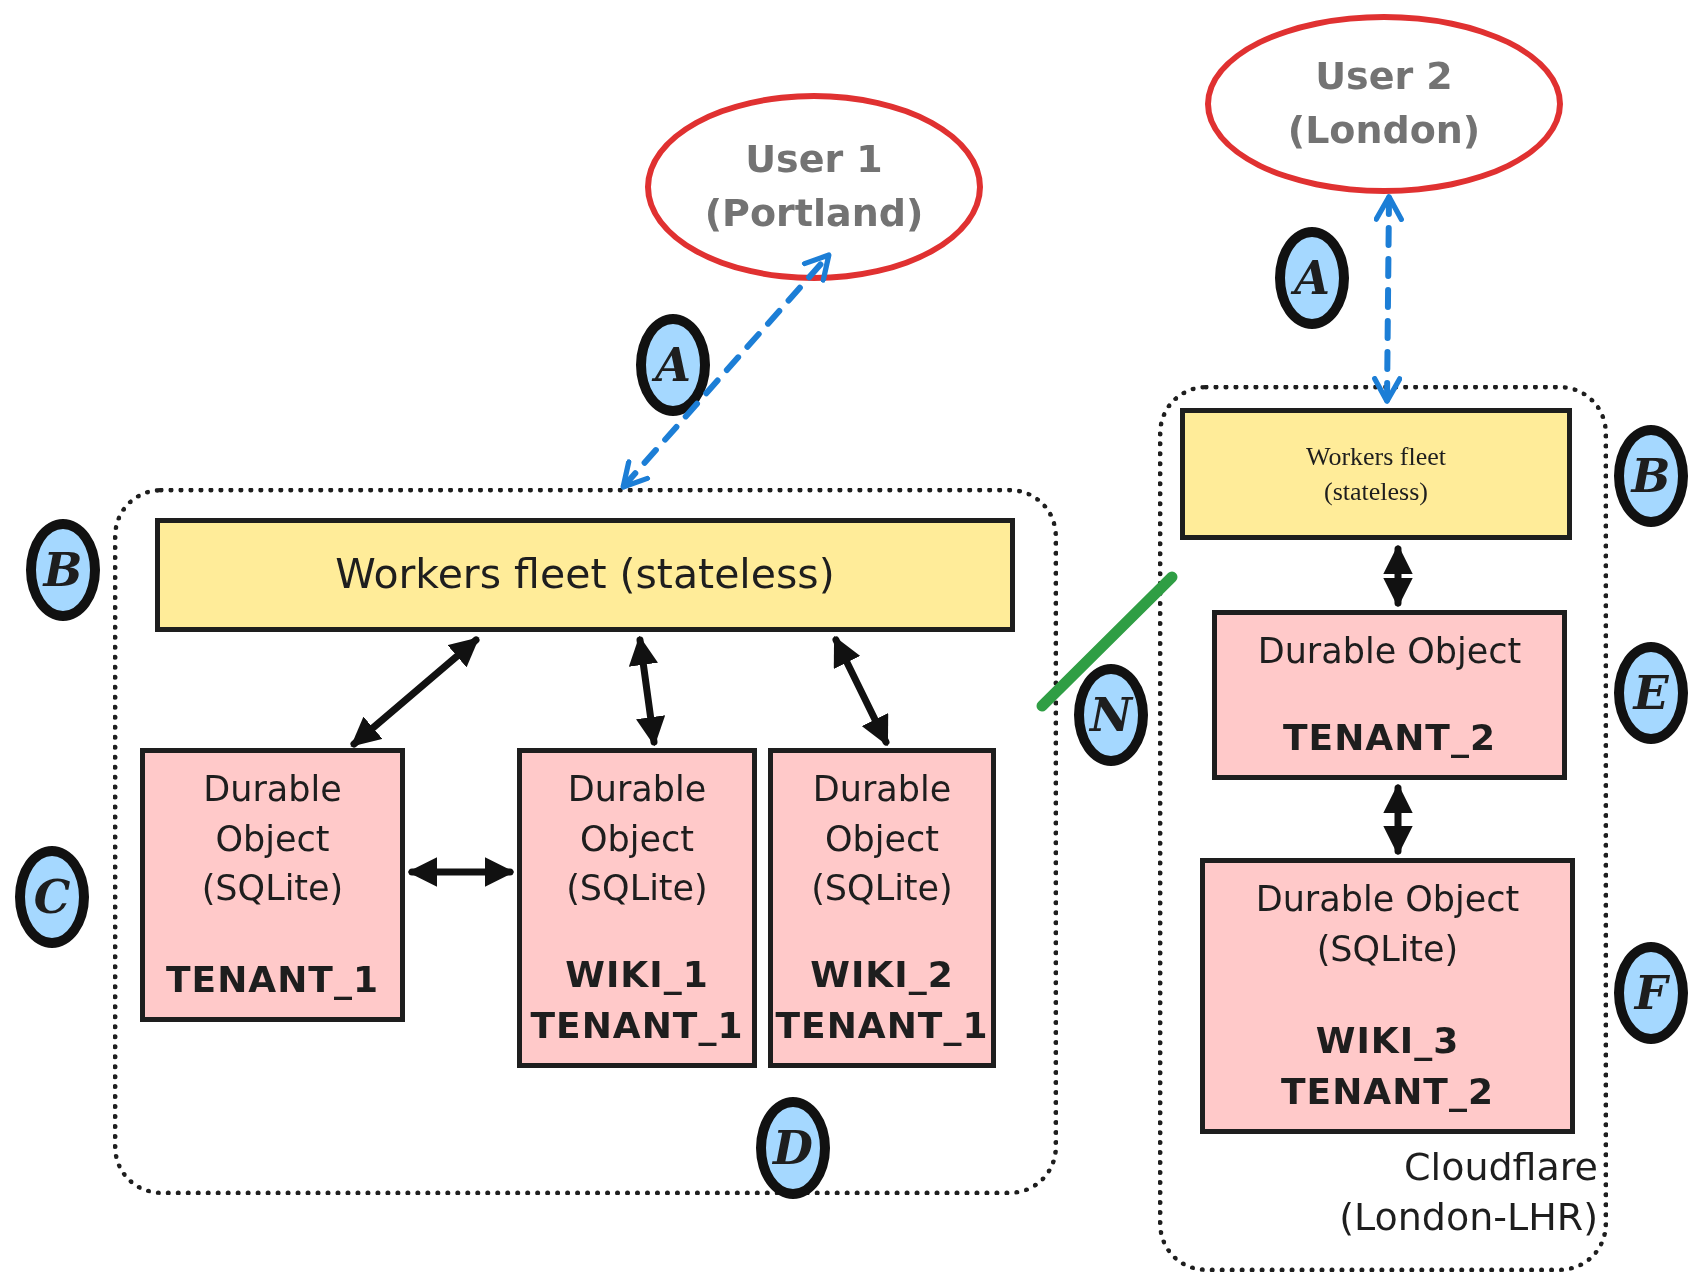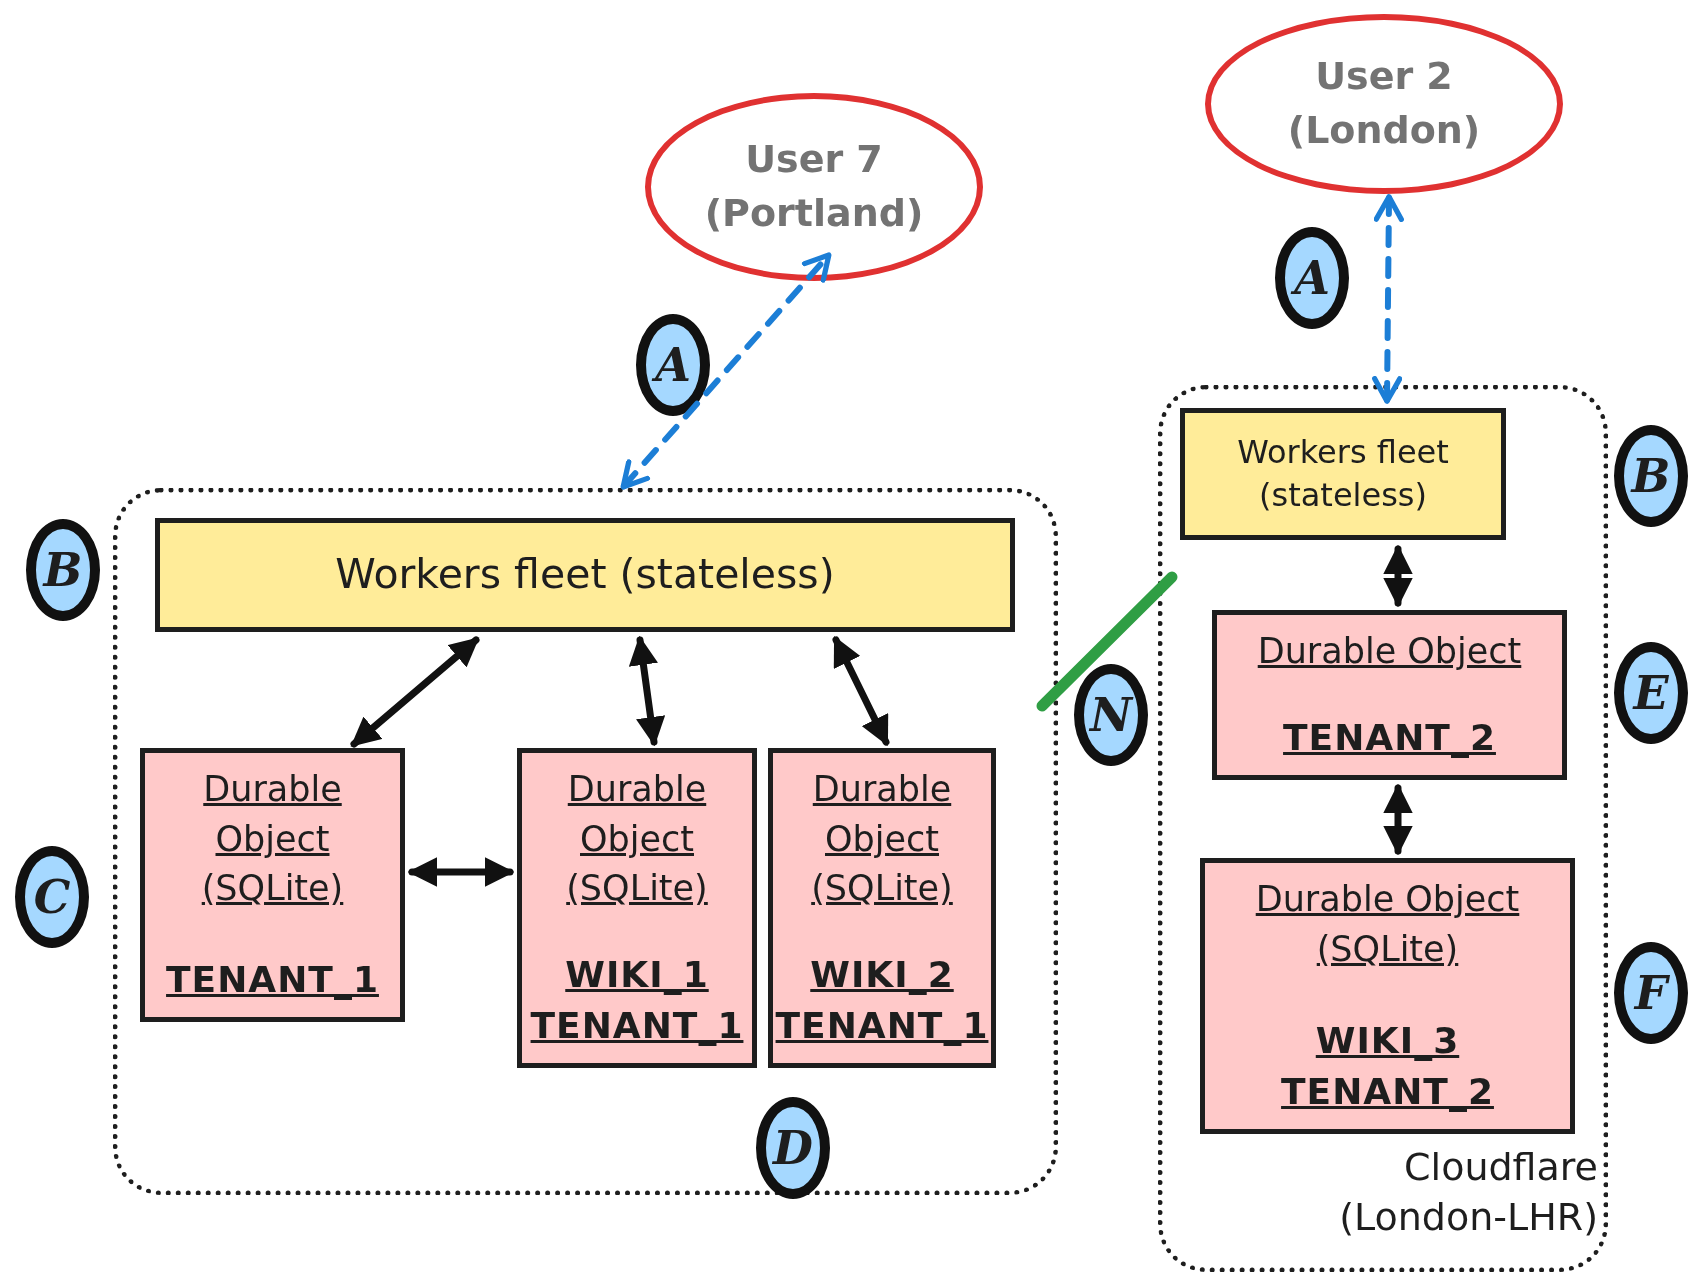--- a/index.html
+++ b/index.html
@@ -26,21 +26,20 @@
   .ybox{
     background:#ffec99;border:5px solid #1e1e1e;
     display:flex;align-items:center;justify-content:center;text-align:center;
     font-size:41px;font-weight:500;white-space:pre-line;line-height:1.35;
   }
   
   .pbox{
     background:#ffc9c9;border:5px solid #1e1e1e;box-sizing:border-box;
     display:flex;flex-direction:column;align-items:center;justify-content:space-between;
     text-align:center;
-    text-decoration:underline;
   }
   .pbox .title{font-size:35px;font-weight:500;white-space:pre-line;line-height:1.42;padding-top:12px;}
   .pbox .oid{font-size:36px;font-weight:600;letter-spacing:1px;white-space:pre-line;line-height:1.4;padding-bottom:12px;}
   
   .badge{
     width:74px;height:102px;box-sizing:border-box;border:10px solid #111111;
     border-radius:50%;background:#a5d8ff;
     display:flex;align-items:center;justify-content:center;
     font-family:"DejaVu Serif","Liberation Serif",serif;font-style:italic;
     font-size:46px;font-weight:600;color:#1e1e1e;
@@ -78,36 +77,36 @@
 (SQLite)</div>
     <div class="oid">WIKI_2
 TENANT_1</div>
   </div>
 
   <div class="abs region" style="left:1158px;top:385px;width:440px;height:877px;"></div>
 
   <div class="abs region-label" style="left:1158px;top:1142px;width:440px;text-align:right;">Cloudflare
 (London-LHR)</div>
 
-  <div class="abs ybox" style="left:1180px;top:408px;width:326px;height:132px;box-sizing:border-box;font-size:32px;">Workers fleet
+  <div class="abs ybox" style="left:1180px;top:408px;width:392px;height:132px;box-sizing:border-box;font-size:26px;font-family:Liberation Serif, serif;">Workers fleet
 (stateless)</div>
 
   <div class="abs pbox" style="left:1212px;top:610px;width:355px;height:170px;">
     <div class="title">Durable Object</div>
     <div class="oid">TENANT_2</div>
   </div>
 
   <div class="abs pbox" style="left:1200px;top:858px;width:375px;height:276px;">
     <div class="title">Durable Object
 (SQLite)</div>
     <div class="oid">WIKI_3
 TENANT_2</div>
   </div>
 
-  <div class="abs user-ellipse" style="left:645px;top:93px;width:338px;height:188px;box-sizing:border-box;">User 7
+  <div class="abs user-ellipse" style="left:645px;top:93px;width:338px;height:188px;box-sizing:border-box;">User 1
 (Portland)</div>
 
   <div class="abs user-ellipse" style="left:1205px;top:14px;width:358px;height:180px;box-sizing:border-box;">User 2
 (London)</div>
 
   <div class="abs badge" style="left:636px;top:314px;">
     <span>A</span>
   </div>
   <div class="abs badge" style="left:26px;top:519px;">
     <span>B</span>

